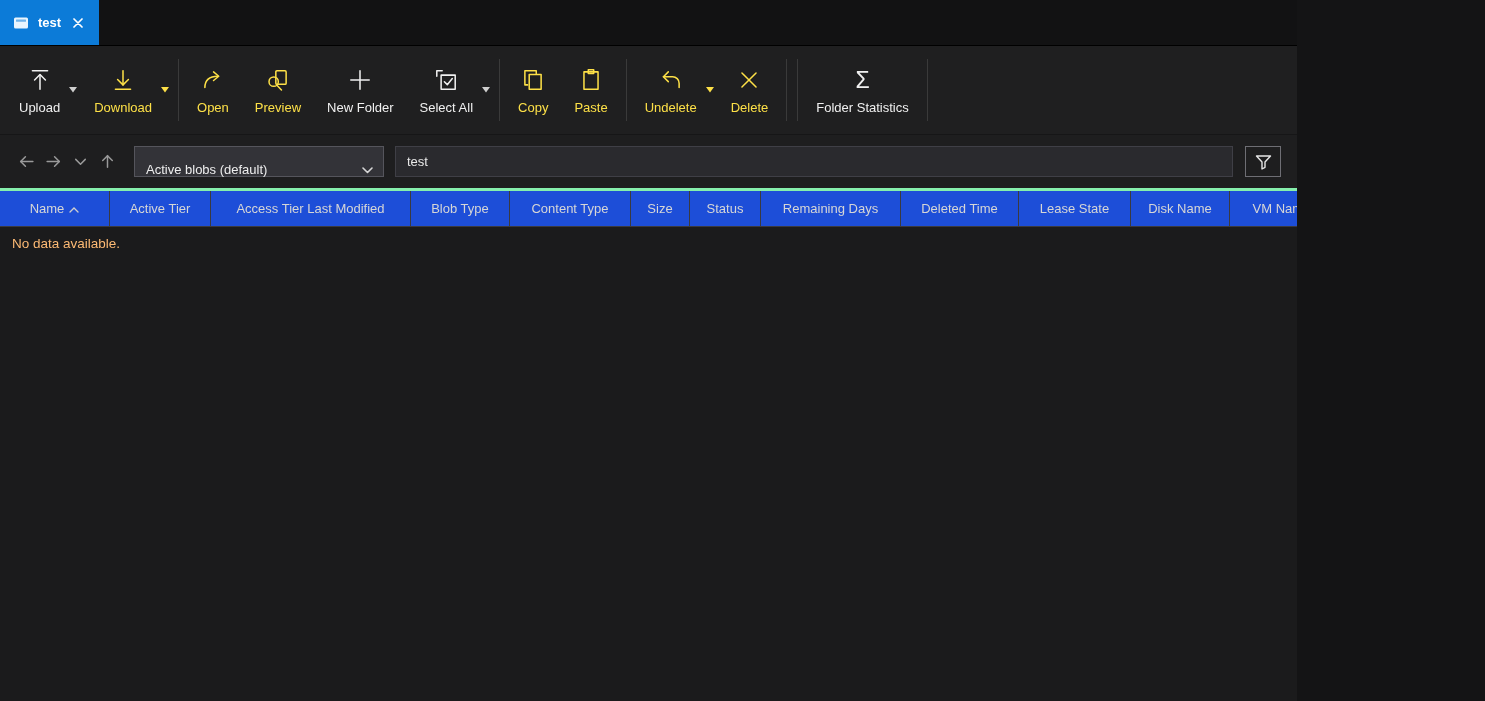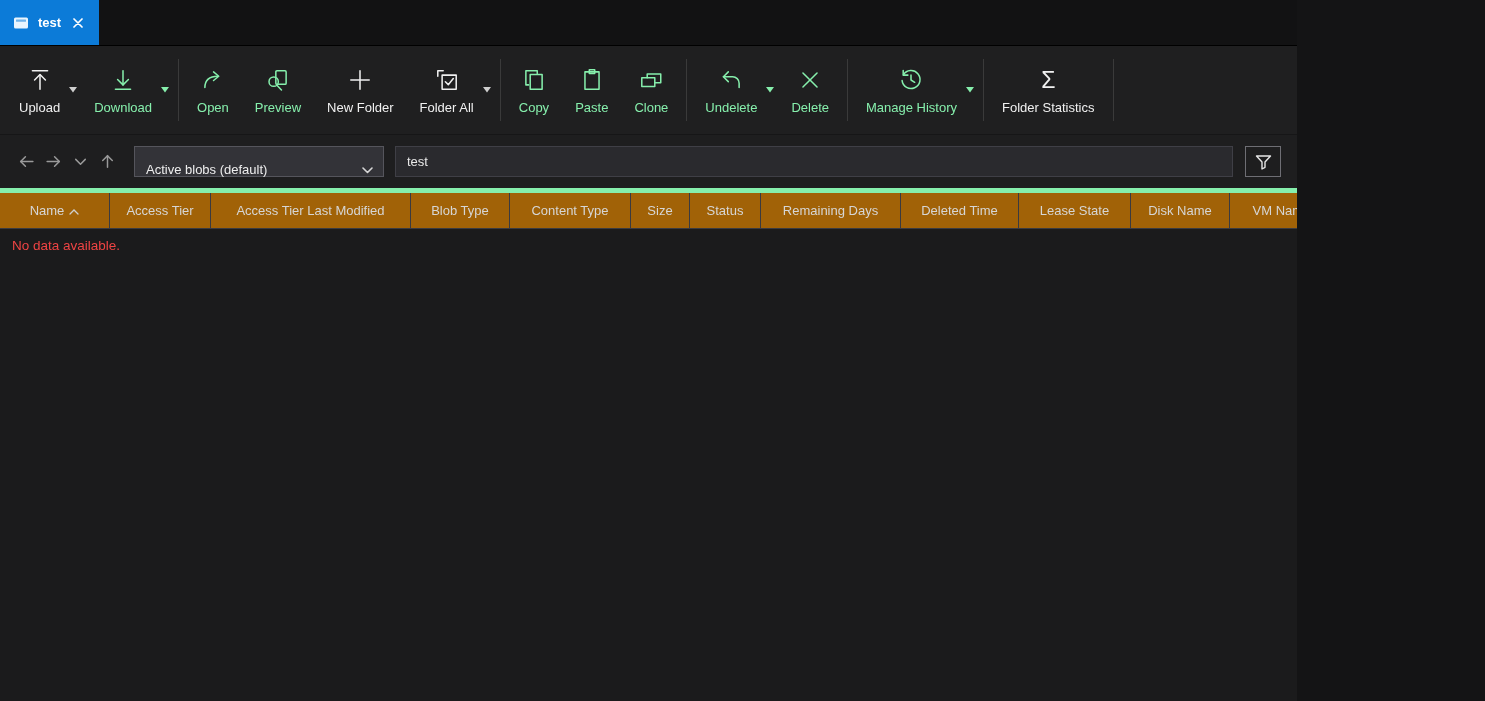--- a/index.html
+++ b/index.html
@@ -19,21 +19,21 @@
   
   .toolbar{
     height:88px;background:#1f1f20;display:flex;align-items:center;
     padding:0 6px;border-bottom:1px solid #161617;
   }
   .toolgroup{display:flex;align-items:center;height:72px;cursor:pointer;}
   .tool{
     display:flex;flex-direction:column;align-items:center;justify-content:center;
     gap:7px;padding:0 13px;color:#f0f0f0;font-size:13px;white-space:nowrap;
   }
-  .toolgroup.disabled .tool,.toolgroup.disabled .caret{color:#86efac;cursor:default;}
+  .toolgroup.disabled .tool,.toolgroup.disabled .caret{color:#fde047;cursor:default;}
   .ticon{height:27px;display:flex;align-items:flex-end;justify-content:center;}
   .ticon svg{width:26px;height:26px;fill:none;stroke:currentColor;stroke-width:1.4;stroke-linecap:round;stroke-linejoin:round;}
   .sigma{font-size:23px;line-height:26px;font-weight:normal;}
   .caret{display:flex;align-items:center;margin:0 4px 0 -4px;color:#cfcfcf;}
   .caret svg{width:8px;height:6px;fill:currentColor;stroke:none;}
   .sep{width:1px;height:62px;background:#3a3a3a;margin:0 5px;flex:0 0 1px;}
   
   .navbar{height:53px;display:flex;align-items:center;padding:0 16px 0 14px;background:#1e1e1f;gap:0;}
   .navbtn{
     width:24px;height:24px;display:flex;align-items:center;justify-content:center;
@@ -52,36 +52,36 @@
     border:1px solid #3f3f46;color:#e8e8e8;font-size:13px;padding:0 11px;outline:none;
     font-family:"Liberation Sans",sans-serif;
   }
   .filter-btn{
     margin-left:12px;width:36px;height:31px;box-sizing:border-box;border:1px solid #6e6e74;
     background:transparent;display:flex;align-items:center;justify-content:center;cursor:pointer;
   }
   .filter-btn svg{width:17px;height:16px;fill:none;stroke:#e6e6e6;stroke-width:1.4;stroke-linejoin:round;}
   
   .grid-header{
-    display:flex;height:35px;align-items:stretch;background:#a16207;
-    border-top:5px solid #86efac;border-bottom:1px solid #3a3a40;
+    display:flex;height:35px;align-items:stretch;background:#1d4ed8;
+    border-top:3px solid #86efac;border-bottom:1px solid #3a3a40;
     color:#d6d6d6;font-size:13px;overflow:hidden;
   }
   .col{
     box-sizing:border-box;display:flex;align-items:center;justify-content:center;
     gap:5px;border-right:1px solid #3a3a40;cursor:pointer;white-space:nowrap;flex:0 0 auto;
   }
   .col .sort svg{width:10px;height:6px;fill:none;stroke:#cfcfcf;stroke-width:1.3;stroke-linecap:round;}
   .c0{width:110px}.c1{width:101px}.c2{width:200px}.c3{width:121px}.c4{width:99px}
   .c5{width:121px}.c6{width:59px}.c7{width:71px}.c8{width:140px}.c9{width:118px}
   .c10{width:112px}.c11{width:99px}.c12{width:104px}
   .c13{width:120px;justify-content:flex-start;padding-left:13px;}
   
   .grid-body{background:#1b1b1c;height:100%;}
-  .empty{padding:9px 12px;font-size:13.5px;color:#ef4444;}
+  .empty{padding:9px 12px;font-size:13.5px;color:#fdba74;}
 </style>
 </head>
 <body>
 
 <div class="app">
 
   <div class="tabbar">
     <div class="tab">
       <span style="display:flex;">
         <svg width="16" height="14" viewBox="0 0 16 14">
@@ -176,21 +176,21 @@
 
     <div class="toolgroup">
       <div class="tool">
         <span class="ticon">
           <svg viewBox="0 0 24 24">
               <path d="M3.5 8.5v-5h5"></path>
               <rect x="7.5" y="7.5" width="13" height="13"></rect>
               <path d="M10.5 13.6l2.7 2.7 4.6-5.6"></path>
             </svg>
         </span>
-        <span>Folder All</span>
+        <span>Select All</span>
       </div>
       <span class="caret">
           <svg viewBox="0 0 8 6">
             <path d="M0 0h8L4 5.5z"></path>
           </svg>
         </span>
     </div>
 
     <div class="sep"></div>
 
@@ -211,31 +211,20 @@
         <span class="ticon">
           <svg viewBox="0 0 24 24">
               <rect x="5.5" y="4.5" width="13" height="16"></rect>
               <rect x="9.5" y="2.5" width="5" height="3.5"></rect>
             </svg>
         </span>
         <span>Paste</span>
       </div>
     </div>
 
-    <div class="toolgroup disabled">
-      <div class="tool">
-        <span class="ticon">
-          <svg viewBox="0 0 24 24">
-              <path d="M8.5 10V6.5H21v8h-5.5"></path>
-              <rect x="3.5" y="10" width="12" height="8"></rect>
-            </svg>
-        </span>
-        <span>Clone</span>
-      </div>
-    </div>
 
     <div class="sep"></div>
 
     <div class="toolgroup disabled">
       <div class="tool">
         <span class="ticon">
           <svg viewBox="0 0 24 24">
               <path d="M9.5 4.5L5 9l4.5 4.5"></path>
               <path d="M5 9h8.5c3.3 0 6 2.7 6 6v4"></path>
             </svg>
@@ -255,37 +244,20 @@
           <svg viewBox="0 0 24 24">
               <path d="M5.5 5.5l13 13M18.5 5.5l-13 13"></path>
             </svg>
         </span>
         <span>Delete</span>
       </div>
     </div>
 
     <div class="sep"></div>
 
-    <div class="toolgroup disabled">
-      <div class="tool">
-        <span class="ticon">
-          <svg viewBox="0 0 24 24">
-              <path d="M5 7.2a8.3 8.3 0 1 1-1.2 5.3"></path>
-              <path d="M4.8 3.2v4.3h4.3"></path>
-              <path d="M12 7.5V12l3.4 2.1"></path>
-            </svg>
-        </span>
-        <span>Manage History</span>
-      </div>
-      <span class="caret">
-          <svg viewBox="0 0 8 6">
-            <path d="M0 0h8L4 5.5z"></path>
-          </svg>
-        </span>
-    </div>
 
     <div class="sep"></div>
 
     <div class="toolgroup">
       <div class="tool">
         <span class="ticon sigma">Σ</span>
         <span>Folder Statistics</span>
       </div>
     </div>
 
@@ -342,21 +314,21 @@
   <div class="grid-header">
     <div class="col c0">
       <span>Name</span>
       <span class="sort">
         <svg viewBox="0 0 10 6">
             <path d="M1 5l4-4 4 4"></path>
           </svg>
       </span>
     </div>
     <div class="col c1">
-      <span>Access Tier</span>
+      <span>Active Tier</span>
     </div>
     <div class="col c2">
       <span>Access Tier Last Modified</span>
     </div>
     <div class="col c4">
       <span>Blob Type</span>
     </div>
     <div class="col c5">
       <span>Content Type</span>
     </div>

